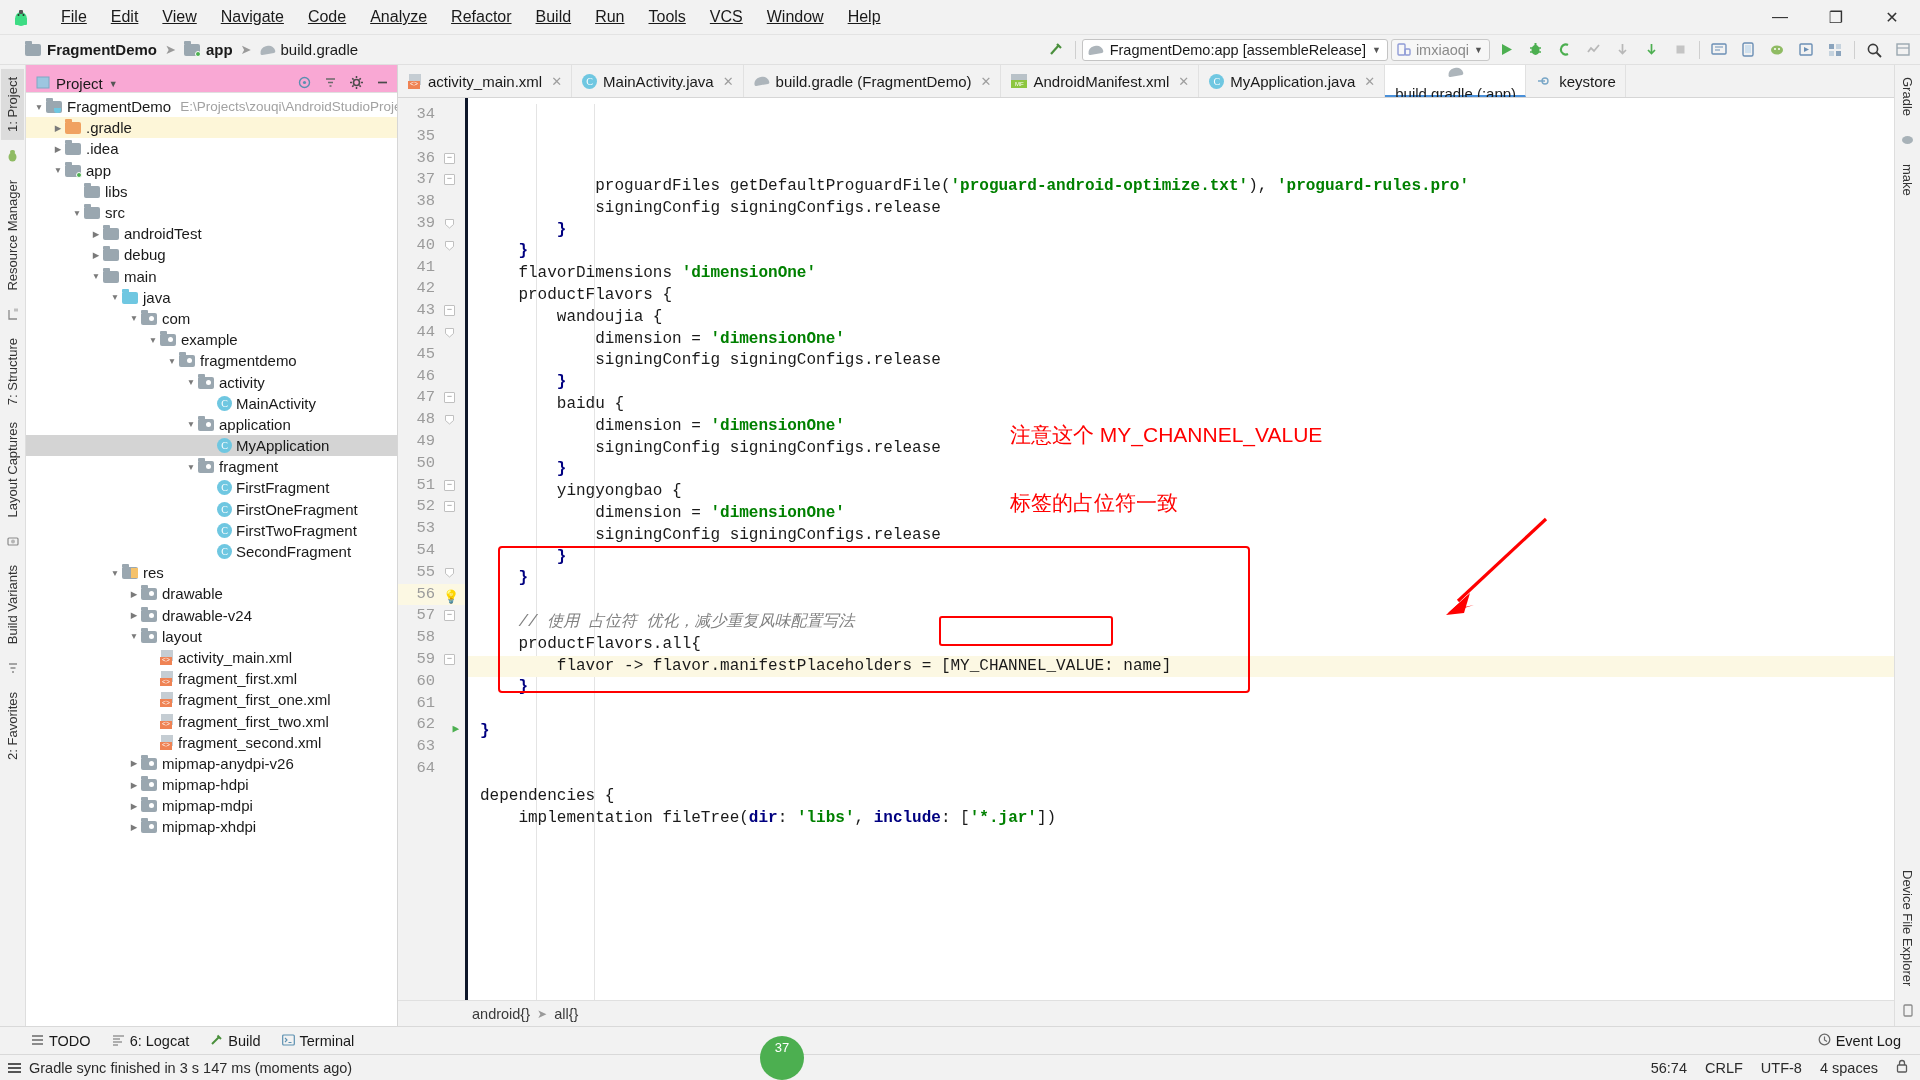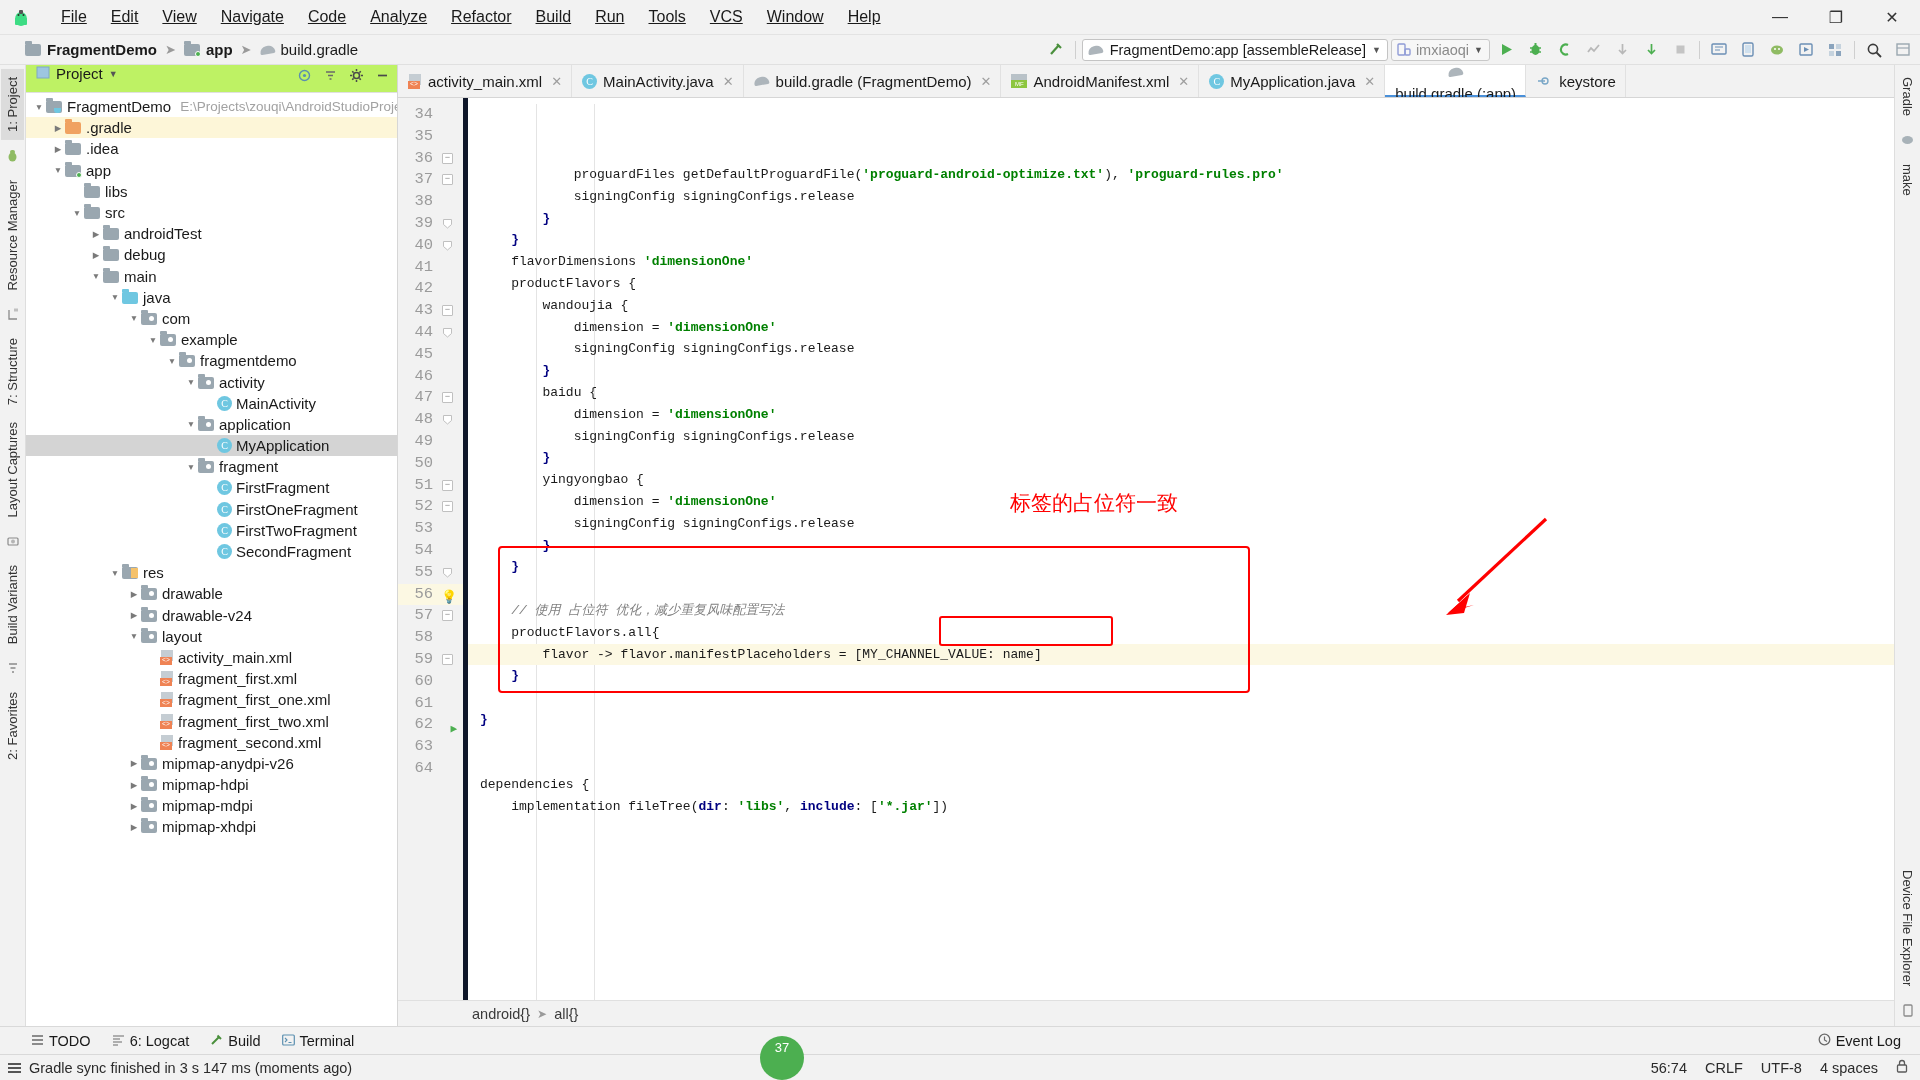--- a/index.html
+++ b/index.html
@@ -69,21 +69,21 @@
     white-space:nowrap; letter-spacing:0px;
   }
   .rail-tab.sel { background:#dcdcdc; }
   .rail-tab.rev { transform:rotate(180deg); }
   .rail-ico { width:22px; height:22px; display:flex; align-items:center; justify-content:center; margin:5px 0; }
   .rail-spacer { flex:1; }
 
   
   .project-panel { width:372px; display:flex; flex-direction:column; background:#fff; border-right:1px solid #d6d6d6; flex:none; }
   .panel-head {
-    height:28px; display:flex; align-items:flex-start; background:#bef264;
+    height:28px; display:flex; align-items:flex-end; background:#f9a8d4;
     border-bottom:1px solid #e0e0e0; padding:0 4px; flex:none;gap:19px;
   }
   .panel-title { display:flex; align-items:center; gap:6px; font-size:15px; margin-left:6px; }
   .panel-head-ico { margin-left:auto; display:flex; gap:4px; align-items:center; }
   .ph-ico { width:22px; height:20px; display:flex; align-items:center; justify-content:center; }
 
   .tree { flex:1; overflow:hidden; padding-top:3px; font-size:15px; background:#fff; position:relative; }
   .node { height:21.2px; display:flex; align-items:center; white-space:nowrap; padding-left:4px; }
   .node.sel { background:#d4d4d4; }
   .node.hl { background:#fdf6d8; }
@@ -121,35 +121,35 @@
   }
   .etab {
     display:flex; align-items:center; gap:6px; padding:0 9px 0 10px; font-size:15px;
     border-right:1px solid #e1e1e1; white-space:nowrap; background:#f2f2f2; color:#1a1a1a;
   }
   .etab.active { background:#fff; border-bottom:2px solid #4a90d9;flex-direction:column; }
   .etab .x { color:#9e9e9e; font-size:13px; margin-left:3px; }
 
   .editor-area { flex:1; display:flex; min-height:0; background:#fff; position:relative; }
   .gutter {
-    width:70px; background:#f2f2f2; border-right:5px solid #0f172a; flex:none;
+    width:70px; background:#f2f2f2; border-right:3px solid #0f172a; flex:none;
     font-family:"Liberation Mono", monospace; font-size:15.5px; color:#9b9b9b; text-align:right;
     padding-top:6px; position:relative;
   }
   .gline { height:21.8px; line-height:21.8px; padding-right:30px; position:relative; }
   .gline.cur { background:#fcf8e3; }
   .fold-mark { position:absolute; right:10px; top:5px; width:11px; height:11px; border:1px solid #c0c0c0; background:#fff;
                color:#8a8a8a; font-size:9px; line-height:9px; text-align:center; border-radius:1px; }
   .fold-mark.tri { border:none; background:none; }
   .run-arrow { position:absolute; right:6px; top:5px; color:#4caf50; font-size:11px; }
   .bulb { position:absolute; right:5px; top:3px; color:#f5b800; font-size:14px; }
 
   .code {
     flex:1; position:relative; overflow:hidden;
-    font-family:"Liberation Mono", monospace; font-size:13px; padding-top:6px;
+    font-family:"Liberation Mono", monospace; font-size:16px; padding-top:6px;
     white-space:pre;
   }
   .cline { height:21.8px; line-height:21.8px; padding-left:12px; position:relative; }
   .cline.cur { background:#fcf8e3; }
   .ind-guide { position:absolute; top:6px; bottom:0; width:1px; background:#e4e4e4; }
   .kw  { color:#000080; font-weight:bold; }
   .str { color:#008000; font-weight:bold; }
   .cmt { color:#808080; font-style:italic; }
   .txt { color:#1a1a1a; }
 
@@ -877,20 +877,21 @@
             <div class="gline">61</div>
             <div class="gline">62<span class="run-arrow">▶</span></div>
             <div class="gline">63</div>
             <div class="gline">64</div>
           </div>
         <div class="code" id="code">
           <div class="ind-guide" style="left:68px;"></div>
           <div class="ind-guide" style="left:126px;"></div>
         <div class="cline">            <span class="txt">proguardFiles getDefaultProguardFile</span><span class="txt">(</span><span class="str">'proguard-android-optimize.txt'</span><span class="txt">), </span><span class="str">'proguard-rules.pro'</span></div><div class="cline">            <span class="txt">signingConfig signingConfigs.release</span></div><div class="cline">        <span class="kw">}</span></div><div class="cline">    <span class="kw">}</span></div><div class="cline">    <span class="txt">flavorDimensions </span><span class="str">'dimensionOne'</span></div><div class="cline">    <span class="txt">productFlavors {</span></div><div class="cline">        <span class="txt">wandoujia {</span></div><div class="cline">            <span class="txt">dimension = </span><span class="str">'dimensionOne'</span></div><div class="cline">            <span class="txt">signingConfig signingConfigs.release</span></div><div class="cline">        <span class="kw">}</span></div><div class="cline">        <span class="txt">baidu {</span></div><div class="cline">            <span class="txt">dimension = </span><span class="str">'dimensionOne'</span></div><div class="cline">            <span class="txt">signingConfig signingConfigs.release</span></div><div class="cline">        <span class="kw">}</span></div><div class="cline">        <span class="txt">yingyongbao {</span></div><div class="cline">            <span class="txt">dimension = </span><span class="str">'dimensionOne'</span></div><div class="cline">            <span class="txt">signingConfig signingConfigs.release</span></div><div class="cline">        <span class="kw">}</span></div><div class="cline">    <span class="kw">}</span></div><div class="cline">&nbsp;</div><div class="cline">    <span class="cmt">// 使用 占位符 优化，减少重复风味配置写法</span></div><div class="cline">    <span class="txt">productFlavors.all{</span></div><div class="cline cur">        <span class="txt">flavor -&gt; flavor.manifestPlaceholders = [</span><span class="txt">MY_CHANNEL_VALUE</span><span class="txt">: name]</span></div><div class="cline">    <span class="kw">}</span></div><div class="cline">&nbsp;</div><div class="cline"><span class="kw">}</span></div><div class="cline">&nbsp;</div><div class="cline">&nbsp;</div><div class="cline"><span class="txt">dependencies {</span></div><div class="cline">    <span class="txt">implementation fileTree</span><span class="txt">(</span><span class="kw">dir</span><span class="txt">: </span><span class="str">'libs'</span><span class="txt">, </span><span class="kw">include</span><span class="txt">: [</span><span class="str">'*.jar'</span><span class="txt">])</span></div><div class="cline">&nbsp;</div></div>
 
+        <div class="annot-text" style="left:612px; top:322px;">注意这个 MY_CHANNEL_VALUE</div>
         <div class="annot-text" style="left:612px; top:390px;">标签的占位符一致</div>
 
         <svg class="arrow-svg" style="left:1030px; top:415px;" width="130" height="115" viewBox="0 0 130 115">
           <path d="M118 6 L30 88" stroke="#ff0000" stroke-width="3.2" fill="none"></path>
           <polygon points="20,100 40,82 32,95 46,92" fill="#ff0000"></polygon>
           <polygon points="18,102 42,80 36,100" fill="#ff0000"></polygon>
         </svg>
 
         <div class="annot-box" style="left:100px; top:448px; width:752px; height:147px;"></div>
 

